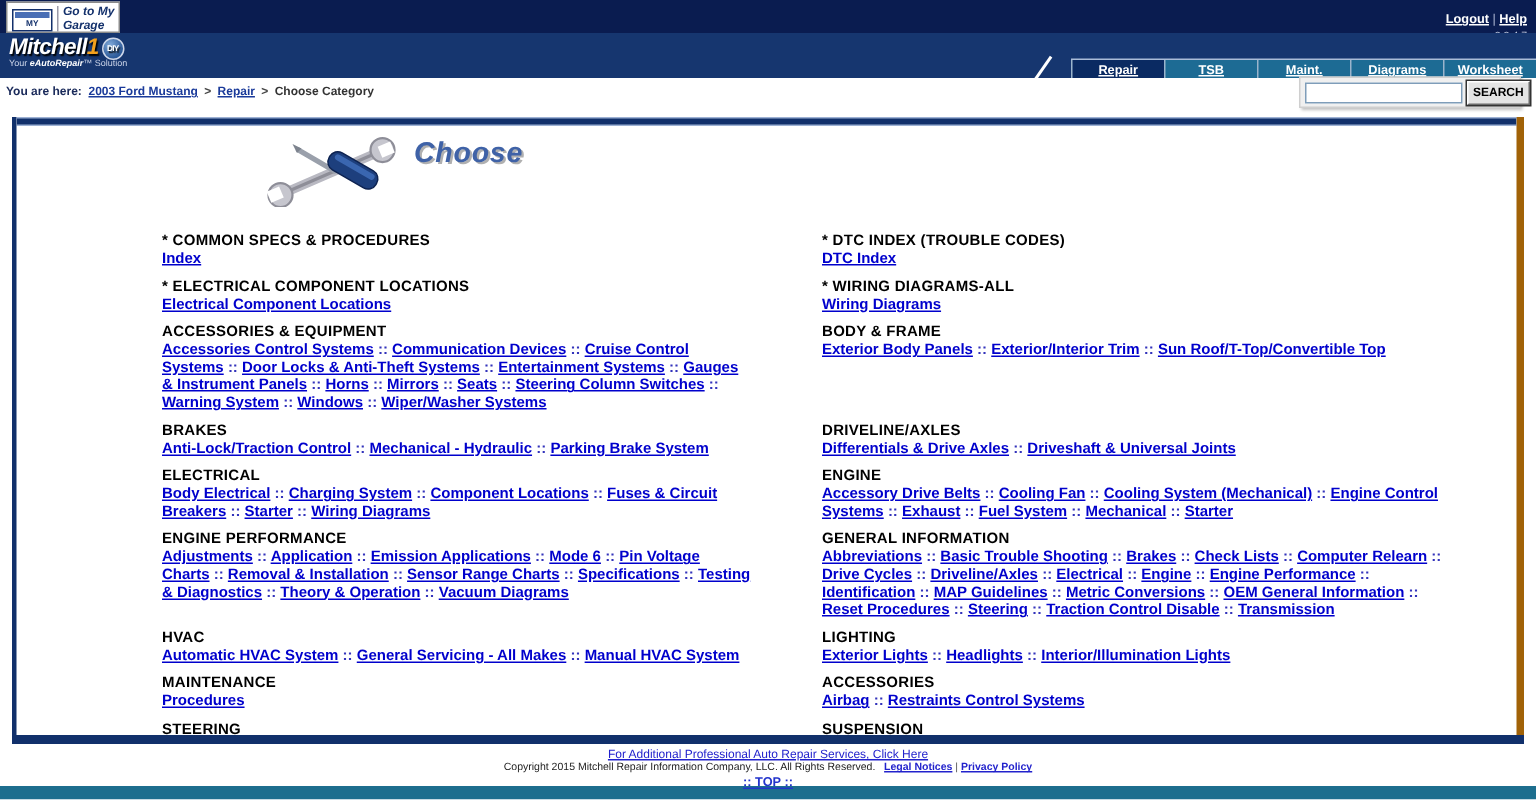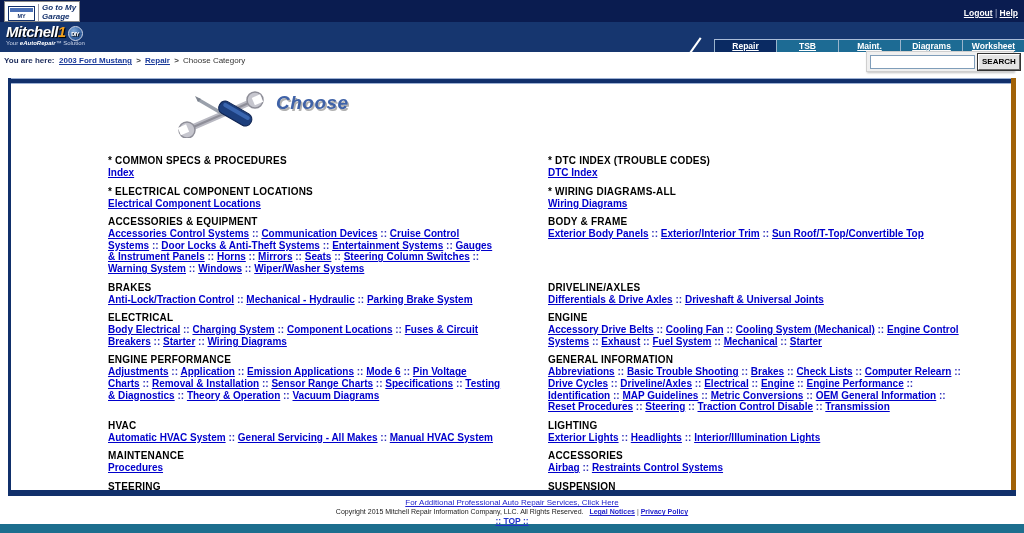--- a/index.html
+++ b/index.html
@@ -40,21 +40,21 @@
     font-size:8.5px;font-weight:bold;line-height:13px;cursor:pointer;}
   .tab a{color:#fff;}
   .tab.active{background:#0a2a62;}
 
   
   .midrow{position:relative;height:26px;background:#fff;}
   .breadcrumb{padding:4px 0 0 4px;font-size:8px;color:#1a2a5a;}
   .breadcrumb .prefix{font-weight:bold;color:#1a2a5a;}
   .breadcrumb a{color:#1a3a9a;font-weight:bold;}
   .breadcrumb .sep{color:#444;font-weight:bold;padding:0 2px;}
-  .breadcrumb .current{font-weight:normal;color:#333;text-align:right;}
+  .breadcrumb .current{font-weight:bold;color:#333;text-align:right;}
   .search-panel{position:absolute;right:10px;top:-1px;width:148px;height:21px;background:#f0f0f0;
     border:1px solid #cfcfcf;box-shadow:1px 1px 2px rgba(0,0,0,0.25);display:flex;align-items:center;
     padding:0 3px;gap:3px;}
   .search-input{width:105px;height:14px;border:1px solid #7f9db9;font-size:9px;padding:0 2px;}
   .search-btn{height:16px;font-size:8px;font-weight:bold;color:#000;background:#e4e4e4;
     border:1px solid;border-color:#fff #6a6a6a #6a6a6a #fff;outline:1px solid #333;padding:0 3px;cursor:pointer;}
 
   
   .content{margin:0 8px;height:412px;background:#fff;border-left:3px solid #11306b;border-right:5px solid #a16207;
     position:relative;overflow:hidden;}

